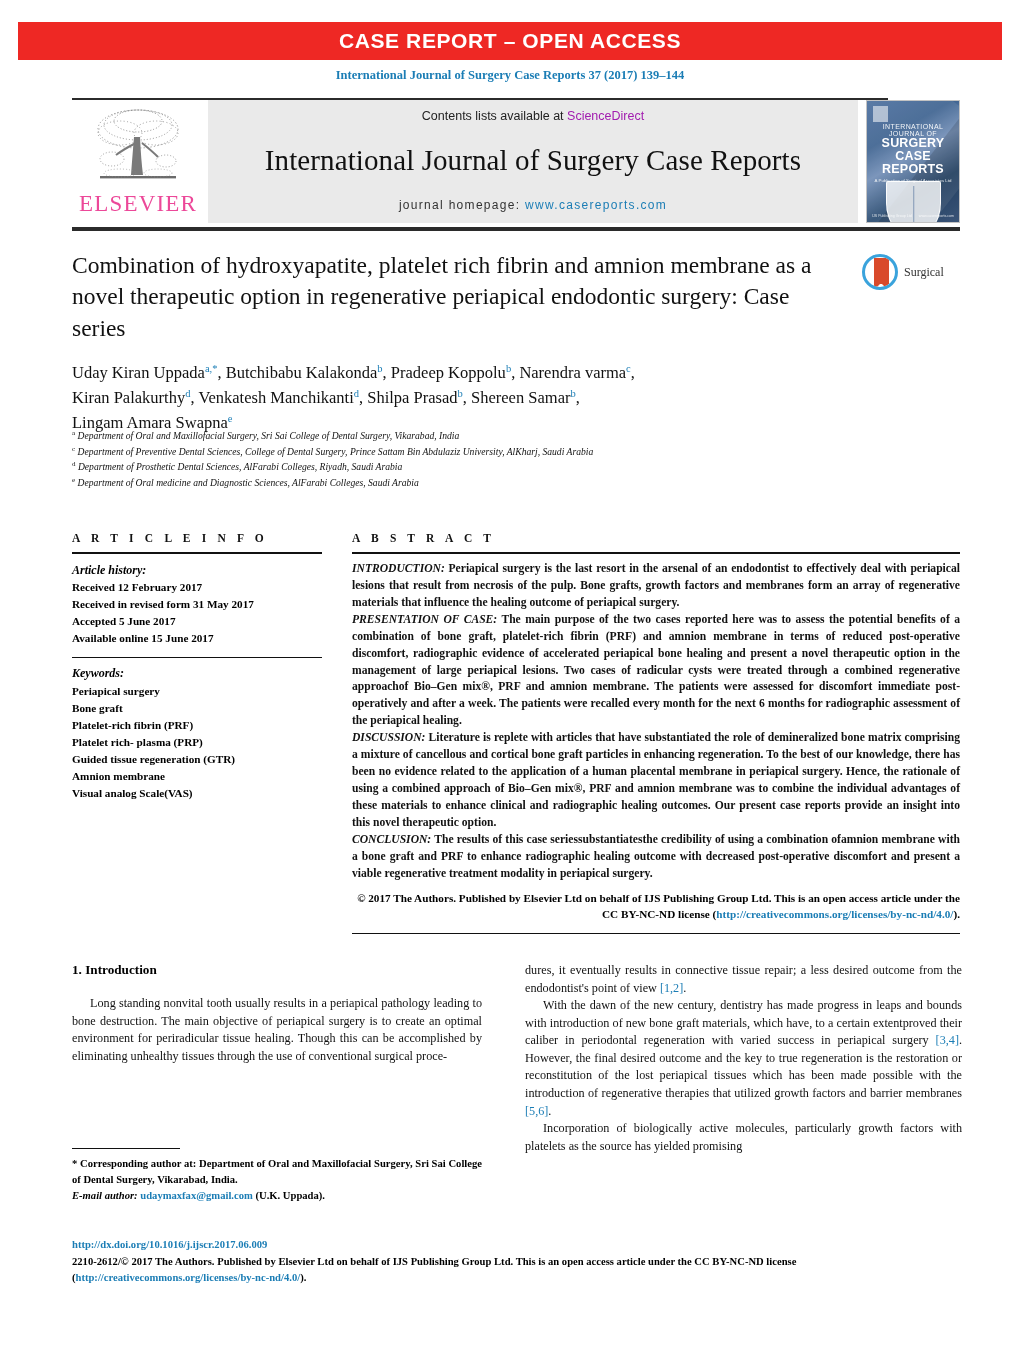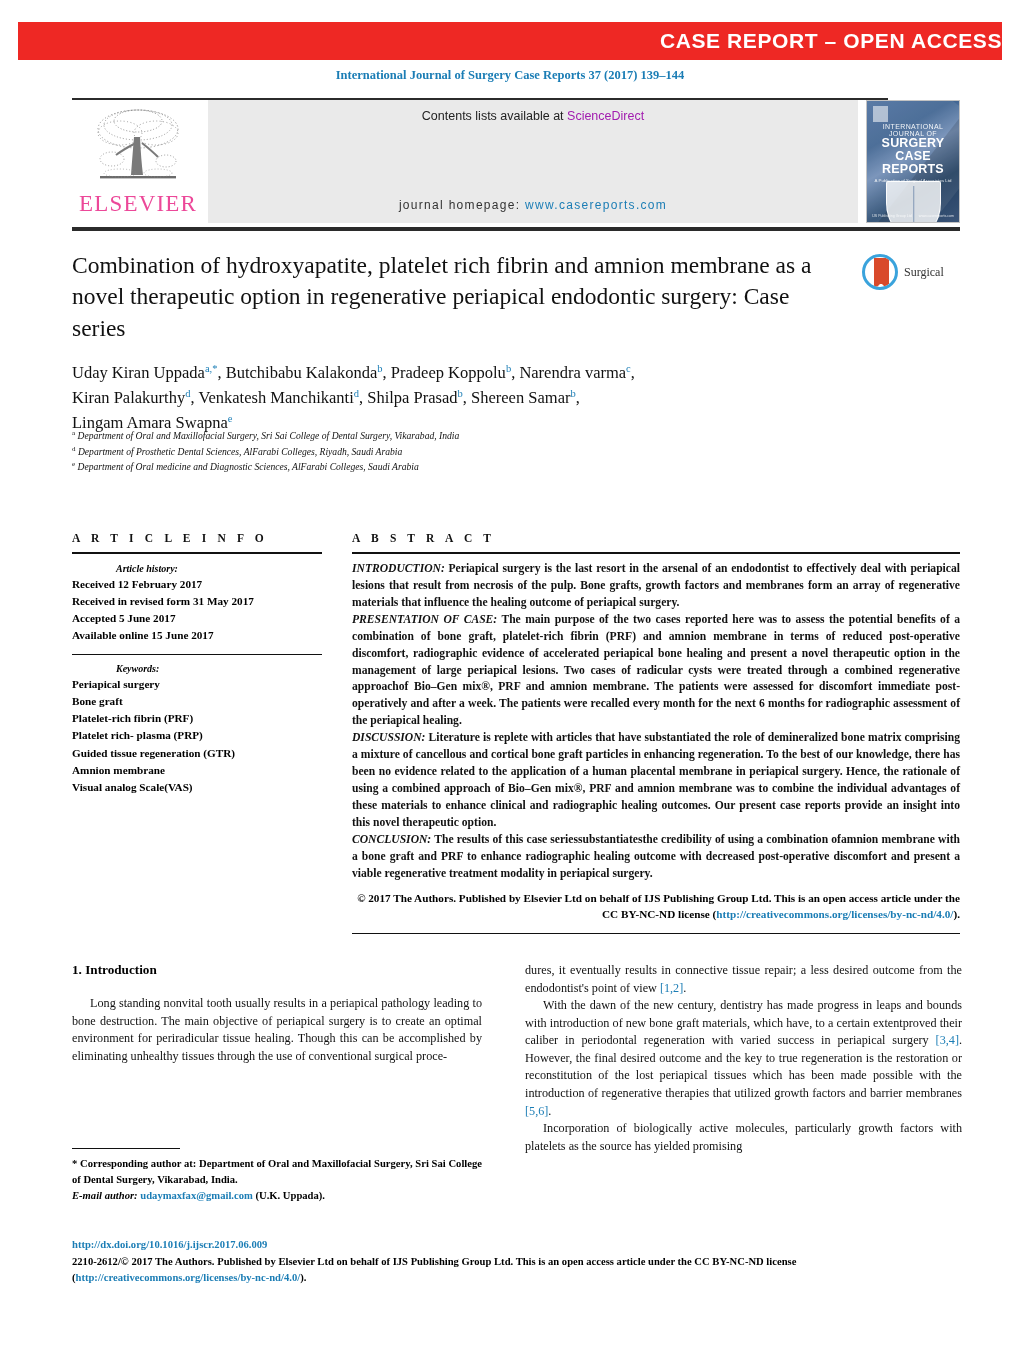--- a/index.html
+++ b/index.html
@@ -13,21 +13,21 @@
     position: relative;
     overflow: hidden;
   }
 
   
   .banner {
     position: absolute;
     left: 18px; top: 22px;
     width: 984px; height: 38px;
     background: #ee2824;
-    display: flex; align-items: center; justify-content: flex-end;
+    display: flex; align-items: center; justify-content: center;
   }
   .banner-text {
     font-family: "Liberation Sans", sans-serif;
     font-weight: bold;
     font-size: 21px;
     letter-spacing: 0.6px;
     color: #ffffff;
   }
 
   .journal-ref {
@@ -216,21 +216,21 @@
     font-family: "Liberation Serif", serif;
     font-weight: bold;
     font-size: 11.5px;
     letter-spacing: 4.2px;
     color: #111;
   }
   .hr-thick { border: 0; border-top: 2px solid #111; margin: 8px 0 7px 0; }
   .hr-thin  { border: 0; border-top: 1.6px solid #111; margin: 10px 0 6px 0; }
 
   .hist-label, .kw-label {
-    font-style: italic; font-weight: bold; font-size: 10px; line-height: 1.52; margin-left: 44px;
+    font-style: italic; font-weight: bold; font-size: 12px; line-height: 1.52;
   }
   .info-line { font-size: 11.2px; line-height: 1.52; font-weight: bold; }
 
   .abstract-body {
     font-size: 11.6px;
     line-height: 1.46;
     text-align: justify;
     color: #111;
     font-weight: bold;
   }
@@ -306,20 +306,21 @@
           <ellipse cx="72" cy="70" rx="14" ry="4" fill="none" stroke="#8a8a8a" stroke-width="0.6" stroke-dasharray="1 2"></ellipse>
         </g>
       </svg>
       <div class="elsevier-word">ELSEVIER</div>
     </div>
 
     <div class="center-box">
       <div class="contents-line">
         <span>Contents lists available at </span><span class="sd">ScienceDirect</span>
       </div>
+      <div class="journal-title">International Journal of Surgery Case Reports</div>
       <div class="homepage-line">
         <span>journal homepage: </span><span class="url">www.casereports.com</span>
       </div>
     </div>
 
     <div class="cover-thumb">
       <div class="cv-diag1"></div>
       <div class="cv-diag2"></div>
       <div class="cv-miniblock"></div>
       <div class="cv-title">
@@ -359,20 +360,21 @@
 
 <div class="crossmark">
   <div class="cm-circle">
     <div class="cm-book"></div>
   </div>
   <div class="cm-label">Surgical</div>
 </div>
 
 <div class="affiliations">
   <div><sup>a</sup> <span>Department of Oral and Maxillofacial Surgery, Sri Sai College of Dental Surgery, Vikarabad, India</span></div>
+  <div><sup>c</sup> <span>Department of Preventive Dental Sciences, College of Dental Surgery, Prince Sattam Bin Abdulaziz University, AlKharj, Saudi Arabia</span></div>
   <div><sup>d</sup> <span>Department of Prosthetic Dental Sciences, AlFarabi Colleges, Riyadh, Saudi Arabia</span></div>
   <div><sup>e</sup> <span>Department of Oral medicine and Diagnostic Sciences, AlFarabi Colleges, Saudi Arabia</span></div>
 </div>
 
 <div class="info-col">
   <div class="sec-head">A R T I C L E   I N F O</div>
   <hr class="hr-thick">
   <div class="hist-label">Article history:</div>
   <div class="info-line">Received 12 February 2017</div>
   <div class="info-line">Received in revised form 31 May 2017</div>

